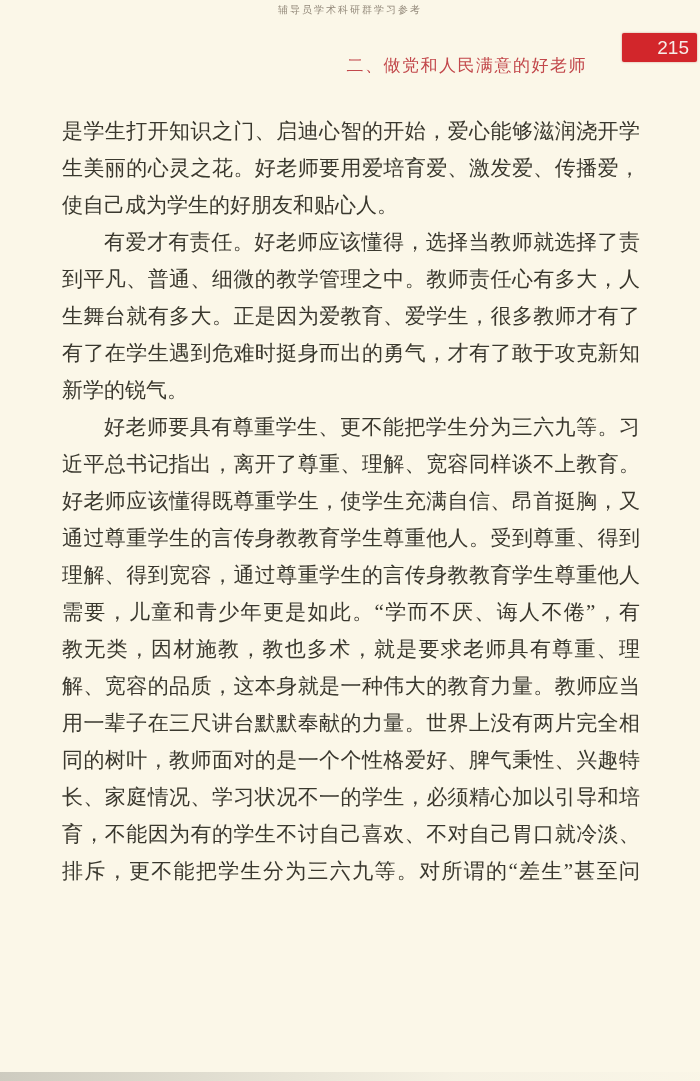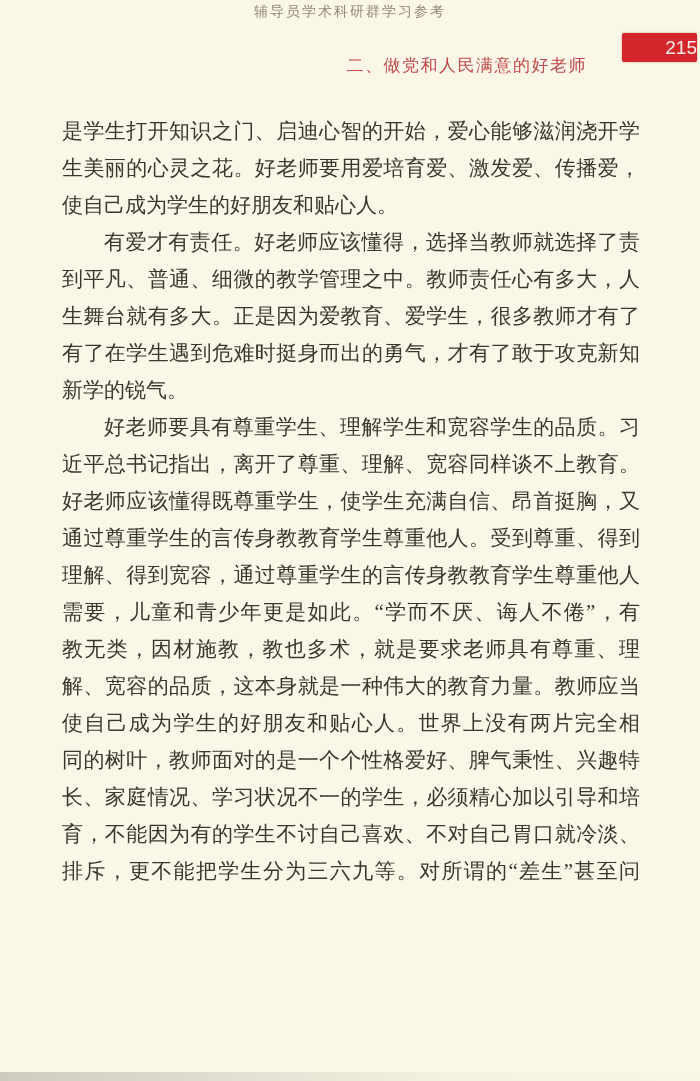--- a/index.html
+++ b/index.html
@@ -17,21 +17,21 @@
     background: var(--page-bg);
     font-family: "Liberation Serif", "DejaVu Serif", serif;
     overflow: hidden;
   }
   .watermark {
     position: absolute;
     top: 3px;
     left: 0;
     width: 100%;
     text-align: center;
-    font-size: 14px;
+    font-size: 10px;
     letter-spacing: 2px;
     color: var(--watermark);
   }
   .running-head {
     position: absolute;
     top: 38px;
     right: 113px;
     font-size: 17px;
     letter-spacing: 1.5px;
     color: var(--header-red);
@@ -45,20 +45,21 @@
     right: 3px;
     width: 75px;
     height: 29px;
     background: var(--box-red);
     border-radius: 2px;
     color: var(--box-text);
     font-family: "Liberation Sans", "DejaVu Sans", sans-serif;
     font-size: 19px;
     line-height: 29px;
     text-align: right;
+    padding-right: 8px;
     box-shadow: 0 0 2px rgba(160,40,40,.5);
   }
   .body-text {
     position: absolute;
     left: 62px;
     top: 113px;
     width: 578px;
     color: var(--body-text);
     font-size: 21px;
   }
@@ -97,28 +98,28 @@
 
 <div class="body-text">
     <div class="text-line">是学生打开知识之门、启迪心智的开始，爱心能够滋润浇开学</div>
     <div class="text-line">生美丽的心灵之花。好老师要用爱培育爱、激发爱、传播爱，</div>
     <div class="text-line para-end">使自己成为学生的好朋友和贴心人。</div>
     <div class="text-line first-indent">有爱才有责任。好老师应该懂得，选择当教师就选择了责</div>
     <div class="text-line">到平凡、普通、细微的教学管理之中。教师责任心有多大，人</div>
     <div class="text-line">生舞台就有多大。正是因为爱教育、爱学生，很多教师才有了</div>
     <div class="text-line">有了在学生遇到危难时挺身而出的勇气，才有了敢于攻克新知</div>
     <div class="text-line para-end">新学的锐气。</div>
-    <div class="text-line first-indent">好老师要具有尊重学生、理解学生和宽容学生的品质。习</div>
+    <div class="text-line first-indent">好老师要具有尊重学生、更不能把学生分为三六九等。习</div>
     <div class="text-line">近平总书记指出，离开了尊重、理解、宽容同样谈不上教育。</div>
     <div class="text-line">好老师应该懂得既尊重学生，使学生充满自信、昂首挺胸，又</div>
     <div class="text-line">通过尊重学生的言传身教教育学生尊重他人。受到尊重、得到</div>
     <div class="text-line">理解、得到宽容，通过尊重学生的言传身教教育学生尊重他人</div>
     <div class="text-line">需要，儿童和青少年更是如此。“学而不厌、诲人不倦”，有</div>
     <div class="text-line">教无类，因材施教，教也多术，就是要求老师具有尊重、理</div>
     <div class="text-line">解、宽容的品质，这本身就是一种伟大的教育力量。教师应当</div>
-    <div class="text-line">使自己成为学生的好朋友和贴心人。世界上没有两片完全相</div>
+    <div class="text-line">用一辈子在三尺讲台默默奉献的力量。世界上没有两片完全相</div>
     <div class="text-line">同的树叶，教师面对的是一个个性格爱好、脾气秉性、兴趣特</div>
     <div class="text-line">长、家庭情况、学习状况不一的学生，必须精心加以引导和培</div>
     <div class="text-line">育，不能因为有的学生不讨自己喜欢、不对自己胃口就冷淡、</div>
     <div class="text-line">排斥，更不能把学生分为三六九等。对所谓的“差生”甚至问</div>
   </div>
 
 <div class="page-bottom-edge"></div>
 
 </body></html>

